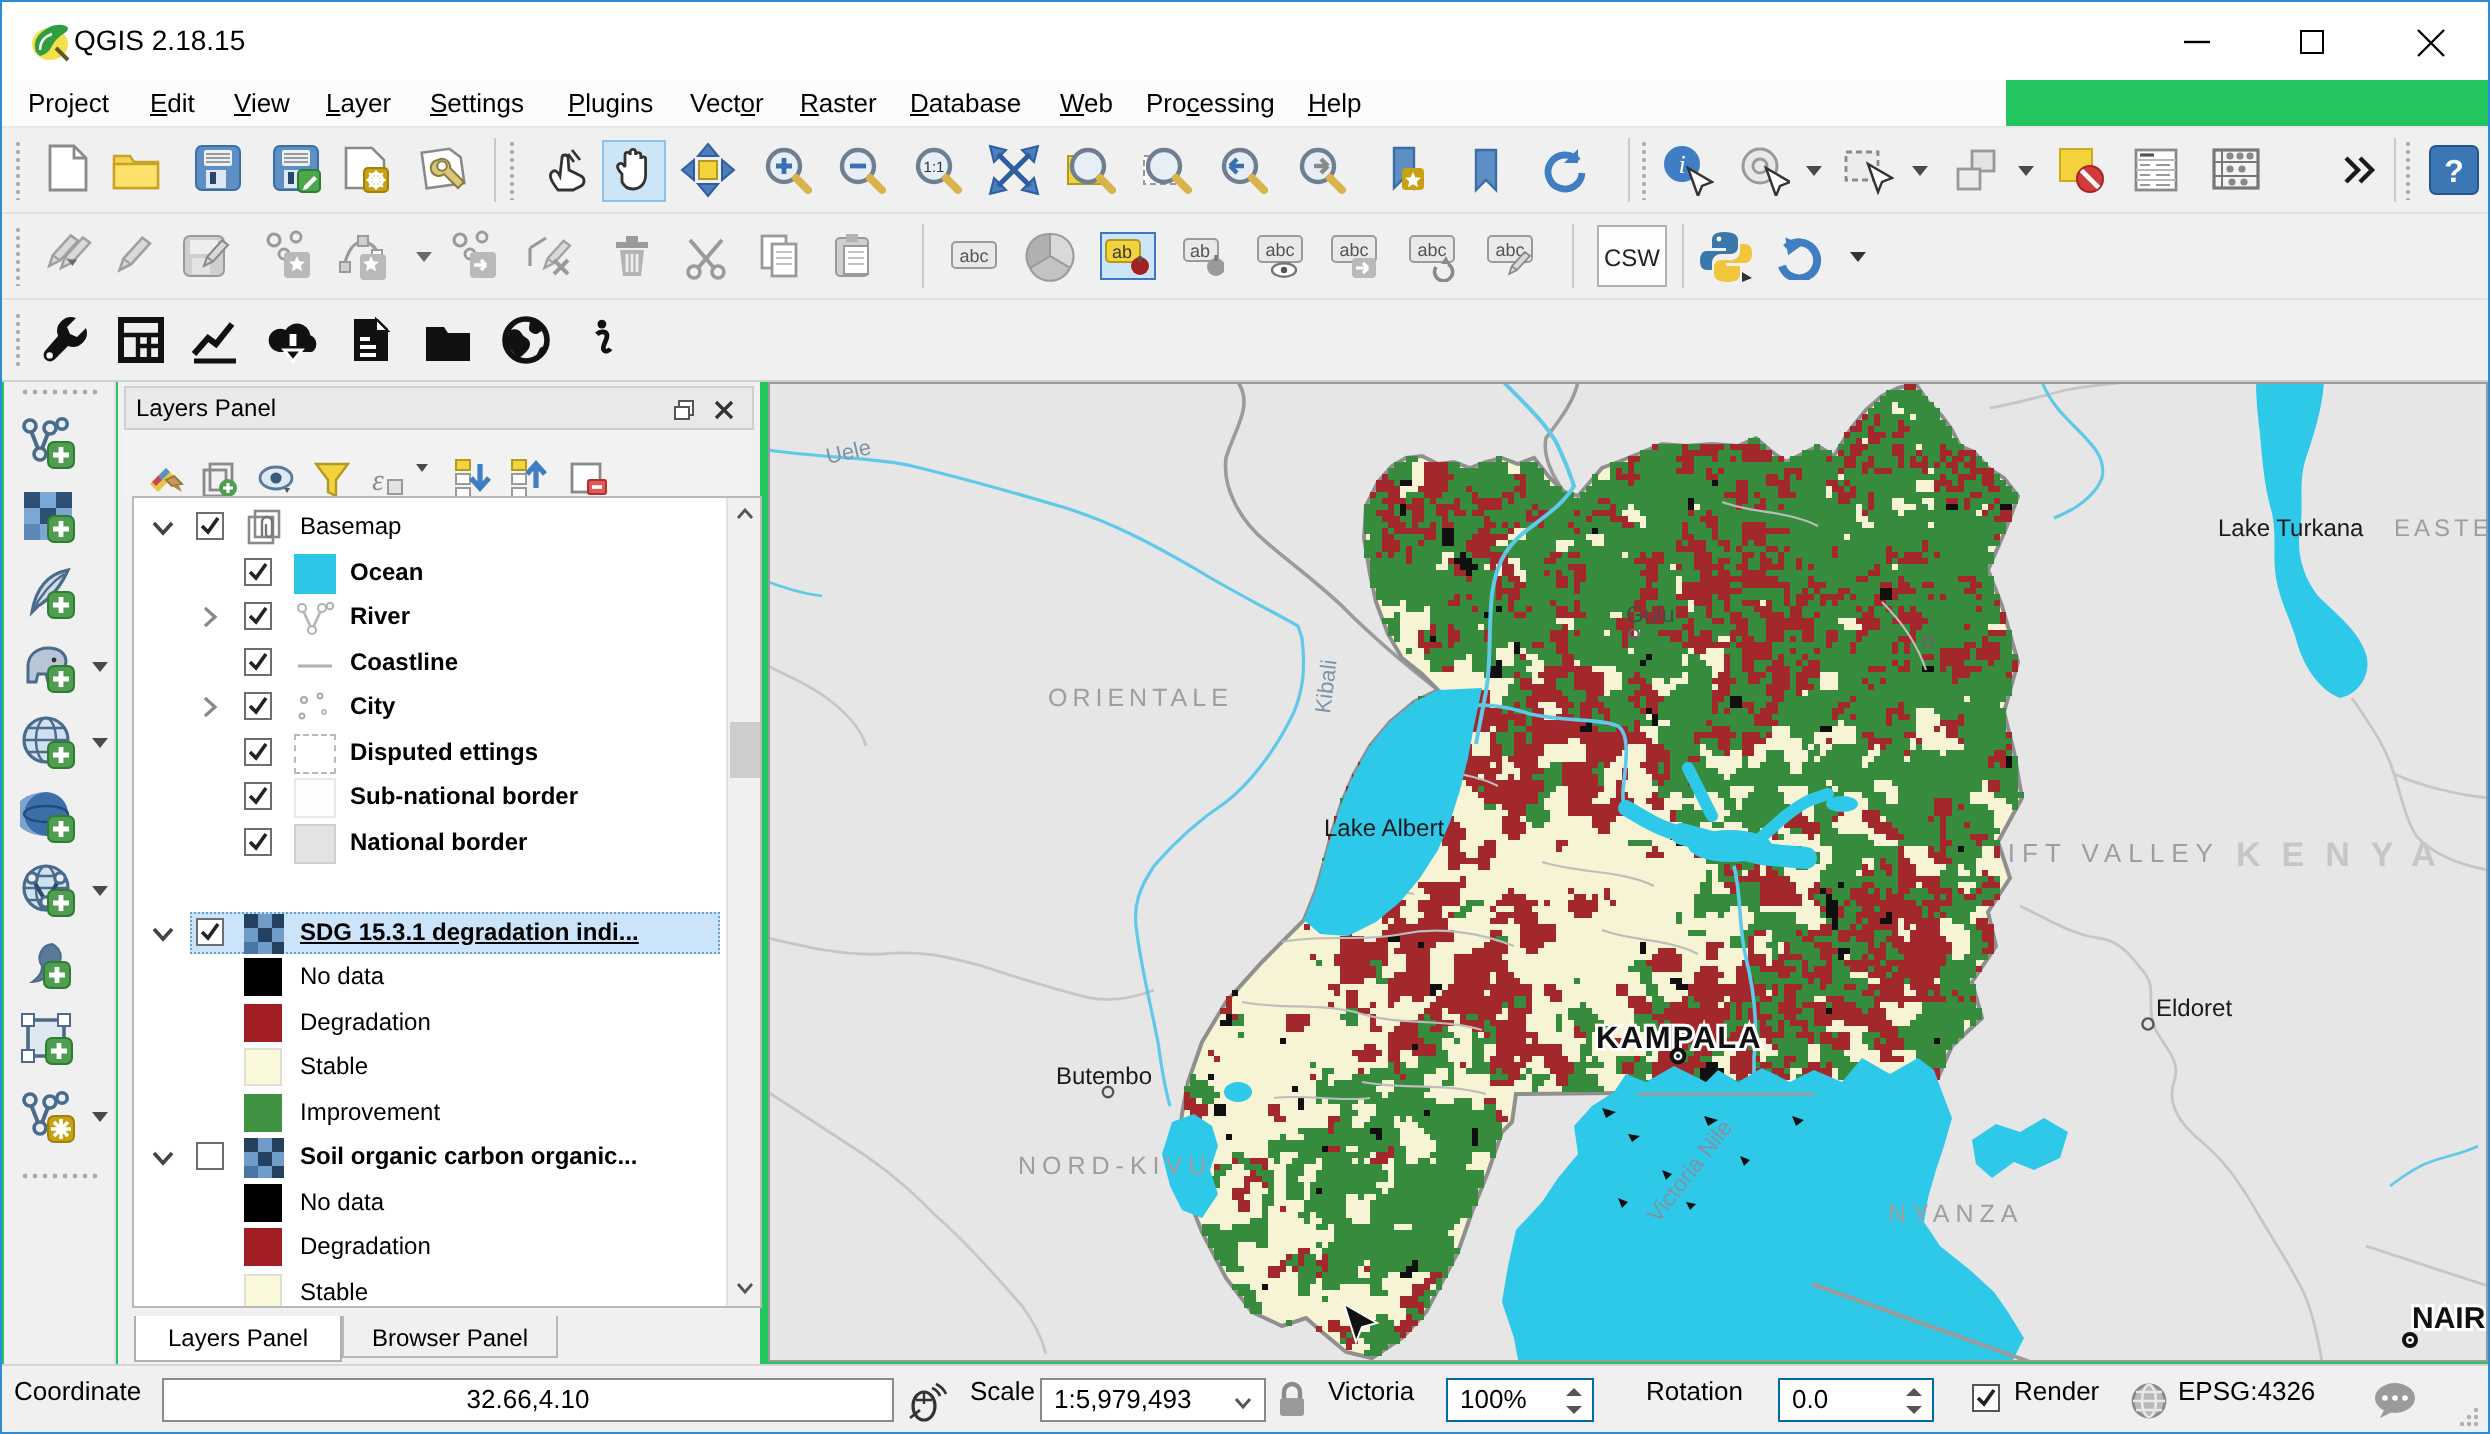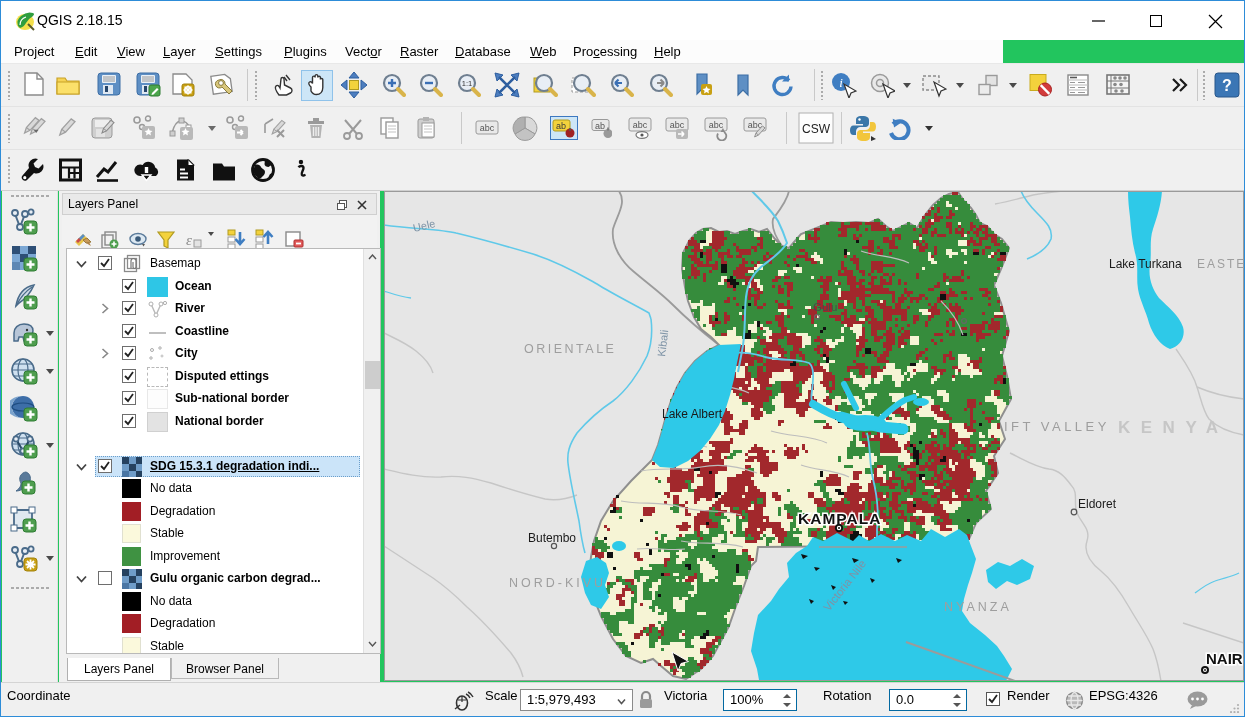--- a/index.html
+++ b/index.html
@@ -715,21 +715,21 @@
             <rect x="0" y="0" width="7" height="7" fill="#25415f"></rect>
             <rect x="7" y="0" width="7" height="7" fill="#6f9cc8"></rect>
             <rect x="14" y="0" width="6" height="7" fill="#25415f"></rect>
             <rect x="0" y="7" width="7" height="7" fill="#6f9cc8"></rect>
             <rect x="7" y="7" width="7" height="7" fill="#25415f"></rect>
             <rect x="14" y="7" width="6" height="7" fill="#6f9cc8"></rect>
             <rect x="0" y="14" width="7" height="6" fill="#4a76a4"></rect>
             <rect x="7" y="14" width="7" height="6" fill="#6f9cc8"></rect>
             <rect x="14" y="14" width="6" height="6" fill="#25415f"></rect>
           </svg>
-<span class="tlabel" style="left:83px"><b>Gulu organic carbon degrad...</b></span>
+<span class="tlabel" style="left:83px"><b>Soil organic carbon organic...</b></span>
 </div>
 <div class="trow" style="top:341.5px">
 <span class="sw2" style="left:55px;background:#000000"></span>
 <span class="tlabel" style="left:83px">No data</span>
 </div>
 <div class="trow" style="top:364.0px">
 <span class="sw2" style="left:55px;background:#a21e25"></span>
 <span class="tlabel" style="left:83px">Degradation</span>
 </div>
 <div class="trow" style="top:386.5px">
@@ -746,20 +746,21 @@
           </svg>
         </div>
 </div>
 </div>
 <div id="tabs">
 <div class="tab" style="left:8px;width:104px;background:#fff;border:1px solid #b0b0b0;border-top:none;z-index:2">Layers Panel</div>
 <div class="tab" style="left:112px;width:108px;background:#f0f0f0;border:1px solid #b8b8b8;border-top:none;height:21px">Browser Panel</div>
 </div>
 <div id="status">
 <span class="slabel" style="left:6px">Coordinate</span>
+<div class="sfield" style="left:80px;top:6px;width:366px;height:22px;line-height:20px">32.66,4.10</div>
 <svg class="abs" style="left:452px;top:8px" width="22" height="20" viewBox="0 0 22 20">
 <ellipse cx="9" cy="12" rx="5.5" ry="7" fill="none" stroke="#333" stroke-width="1.6"></ellipse>
 <path d="M9 5 v6 M5 9 h8" stroke="#333" stroke-width="1.2"></path>
 <path d="M13 3 a7 7 0 0 1 4 4 M15 1 a10 10 0 0 1 5 5" stroke="#333" stroke-width="1.4" fill="none"></path>
 <path d="M2 18 l5-4" stroke="#333" stroke-width="1.4"></path>
       </svg>
 <span class="slabel" style="left:484px">Scale</span>
 <div class="sfield" style="left:519px;top:6px;width:113px;height:22px;line-height:20px;text-align:left;padding-left:6px">1:5,979,493<svg class="abs" style="right:6px;top:8px" width="9" height="7" viewBox="0 0 9 7">
           <path d="M1 1.5 l3.5 4 3.5-4" stroke="#555" stroke-width="1.5" fill="none"></path>
         </svg></div>

